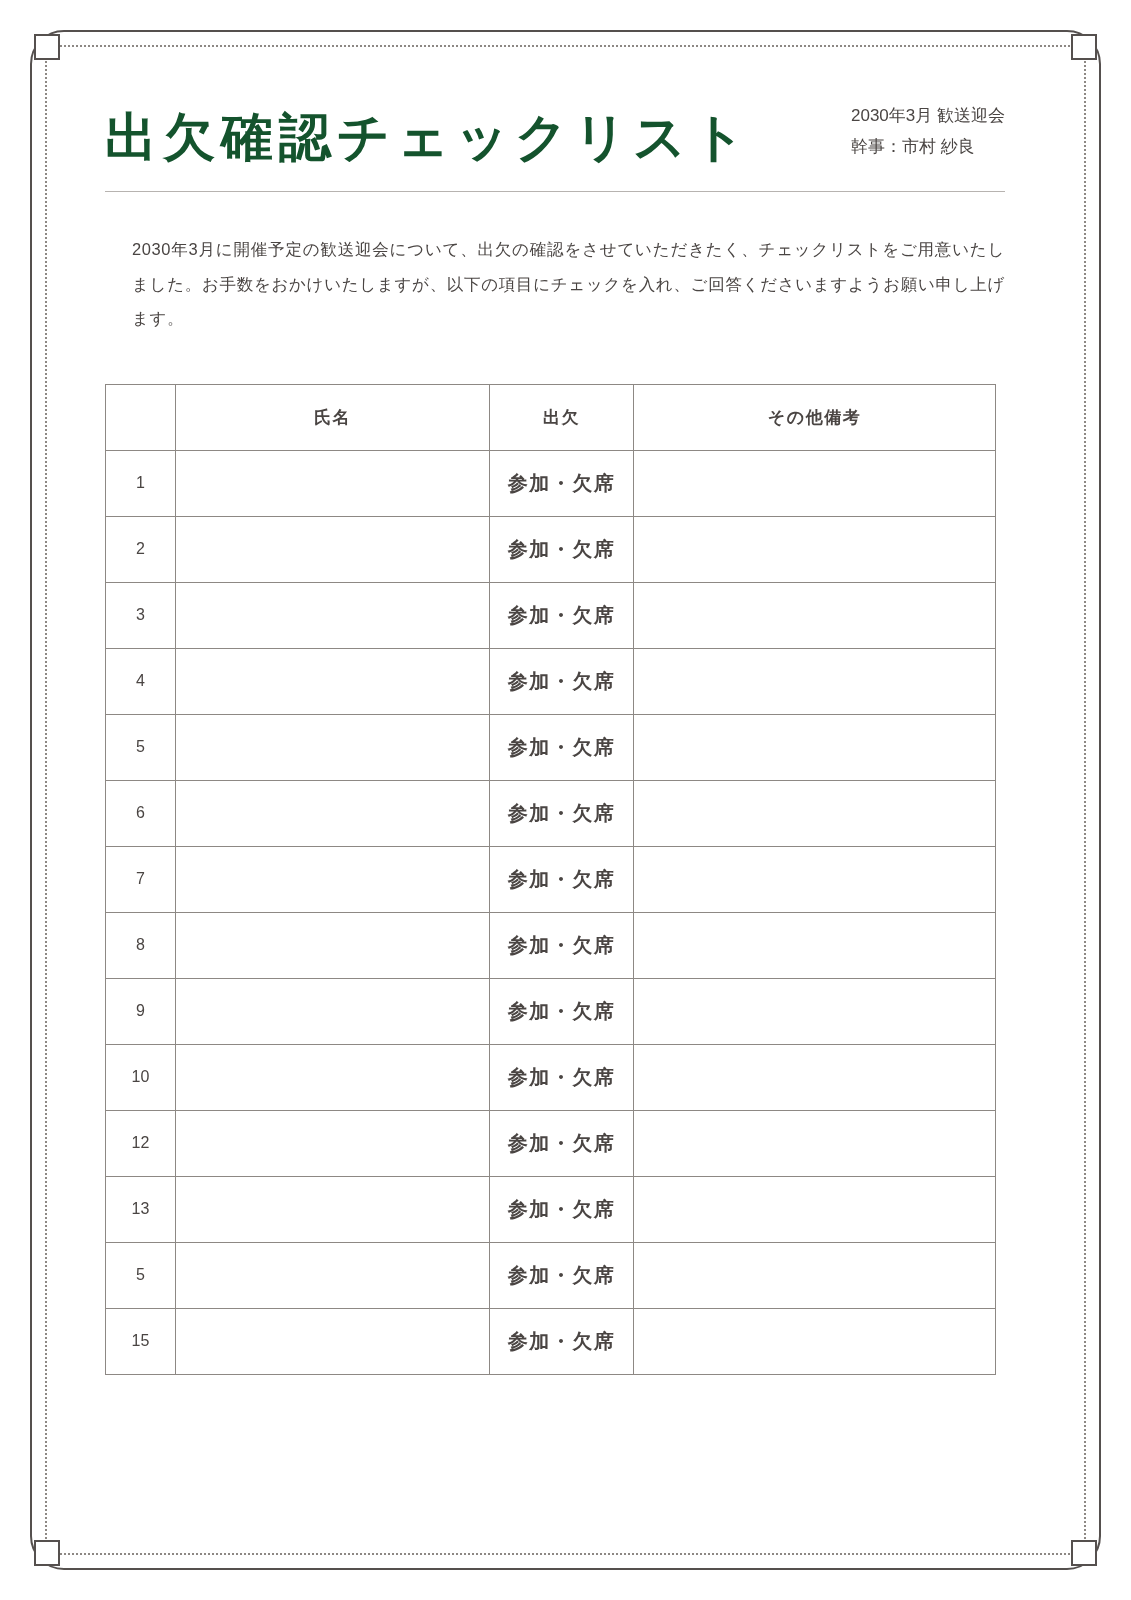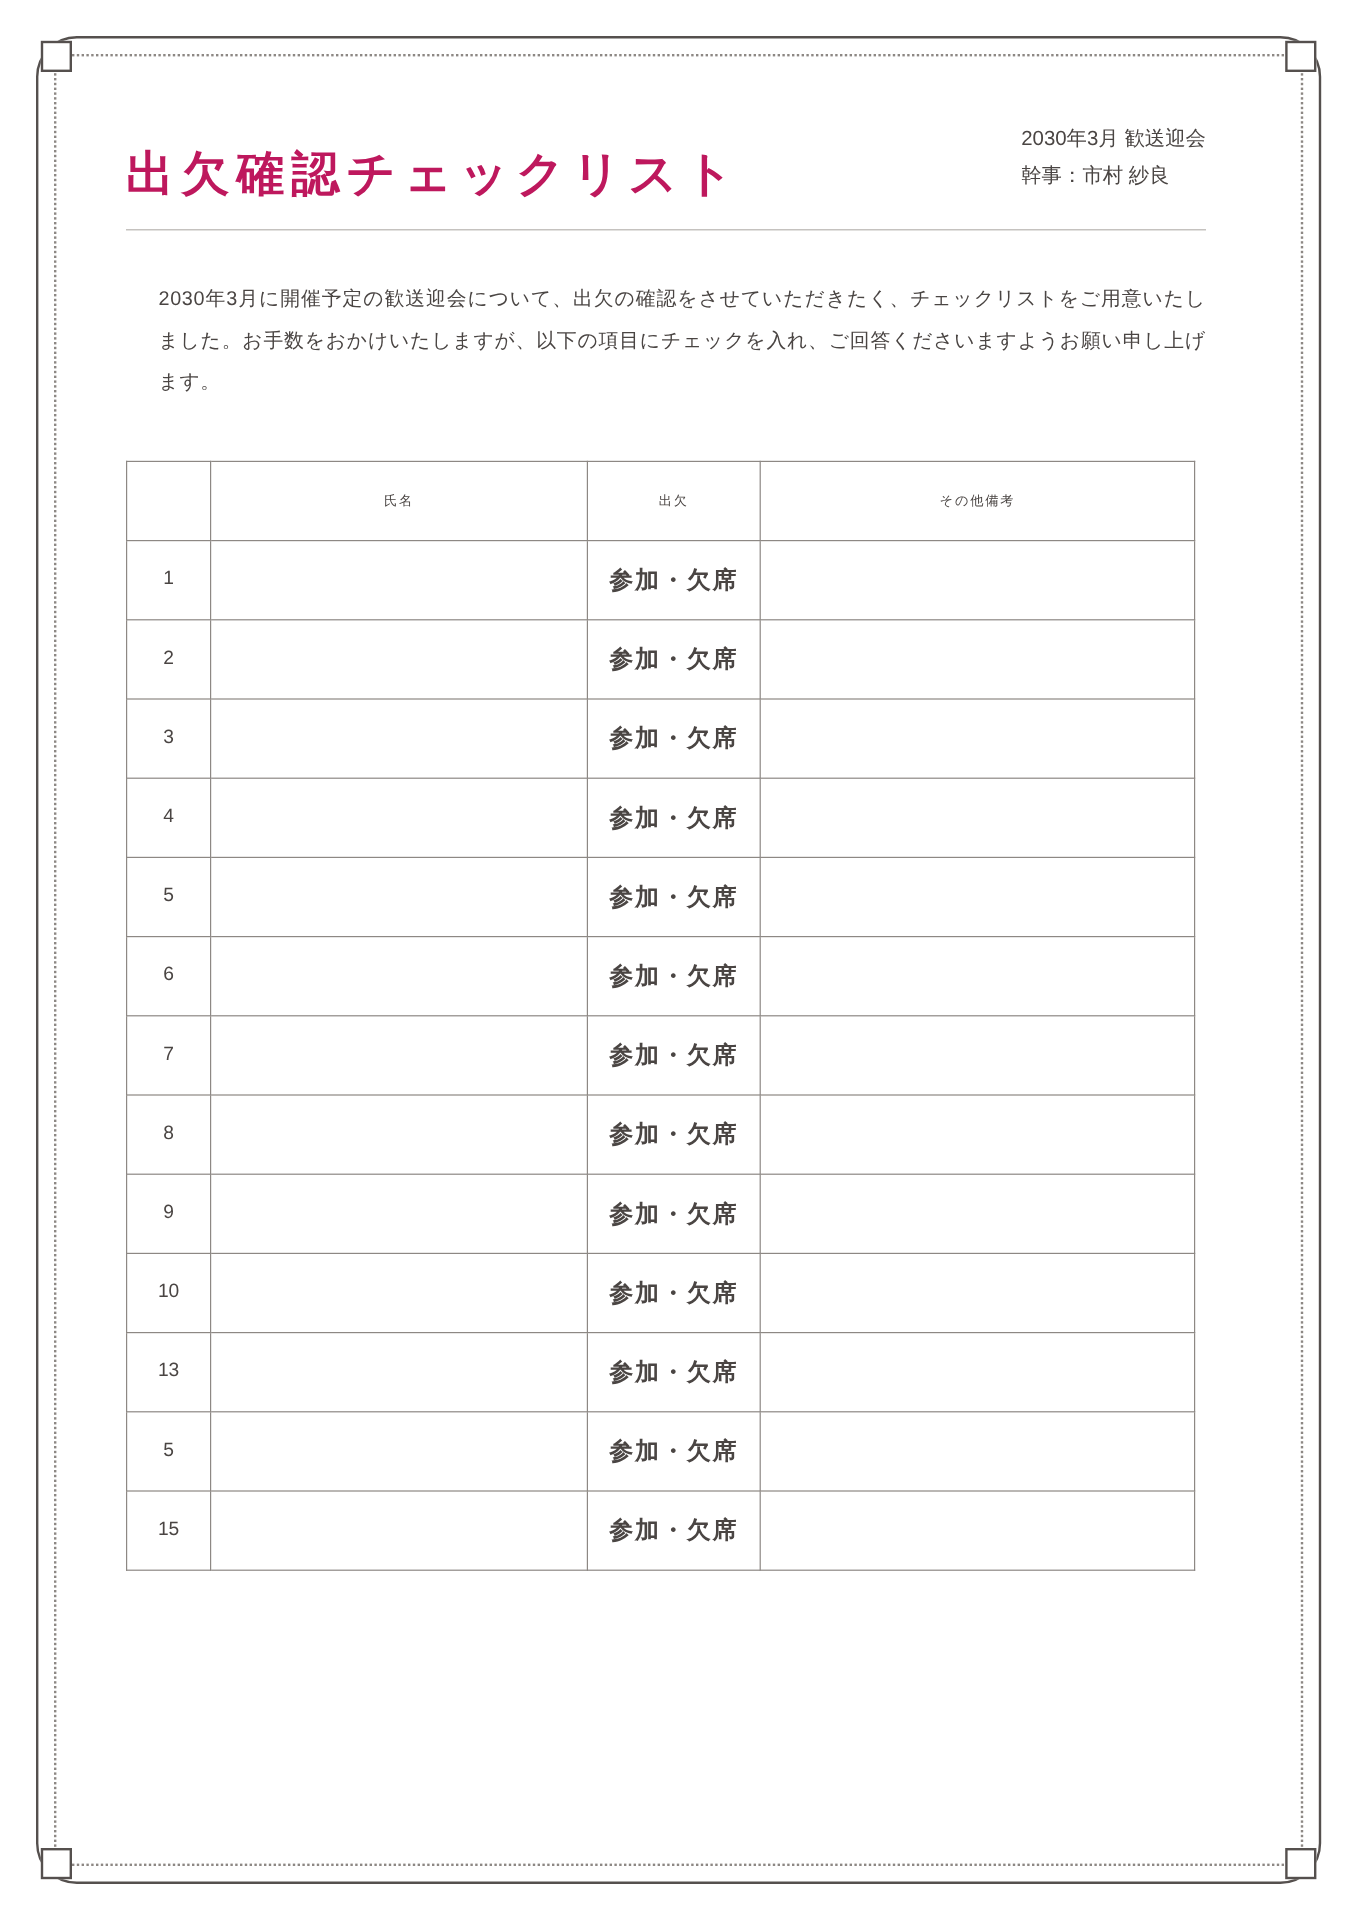--- a/index.html
+++ b/index.html
@@ -59,26 +59,26 @@
     width: 900px;
   }
 
   
   #doc-header {
     display: flex;
     align-items: flex-end;
     justify-content: space-between;
   }
   #doc-title {
-    font-size: 40px;
+    font-size: 52px;
     font-weight: bold;
     letter-spacing: 6px;
     line-height: 1.2;
     margin: 0;
-    color: #be185d;
+    color: #14532d;
     white-space: nowrap;
   }
   #header-meta {
     text-align: left;
     font-size: 17px;
     line-height: 1.85;
     color: #4a4543;
     padding-bottom: 6px;
     white-space: nowrap;
   }
@@ -108,22 +108,22 @@
   }
   #checklist-table th,
   #checklist-table td {
     border: 1px solid #8d8884;
     height: 63px;
     text-align: center;
     vertical-align: middle;
     color: #4a4543;
   }
   #checklist-table th {
-    font-size: 11px;
-    font-weight: normal;
+    font-size: 17px;
+    font-weight: bold;
     letter-spacing: 1.5px;
   }
   .col-no     { width: 70px; }
   .col-name   { width: 314px; }
   .col-att    { width: 144px; }
   .col-notes  { width: 362px; }
 
   td.cell-no {
     font-size: 16px;
   }
@@ -231,20 +231,26 @@
           <td class="cell-attendance">参加・欠席</td>
           <td class="cell-notes"></td>
         </tr>
         <tr>
           <td class="cell-no">10</td>
           <td class="cell-name"></td>
           <td class="cell-attendance">参加・欠席</td>
           <td class="cell-notes"></td>
         </tr>
         <tr>
+          <td class="cell-no">12</td>
+          <td class="cell-name"></td>
+          <td class="cell-attendance">参加・欠席</td>
+          <td class="cell-notes"></td>
+        </tr>
+        <tr>
           <td class="cell-no">13</td>
           <td class="cell-name"></td>
           <td class="cell-attendance">参加・欠席</td>
           <td class="cell-notes"></td>
         </tr>
         <tr>
           <td class="cell-no">5</td>
           <td class="cell-name"></td>
           <td class="cell-attendance">参加・欠席</td>
           <td class="cell-notes"></td>

